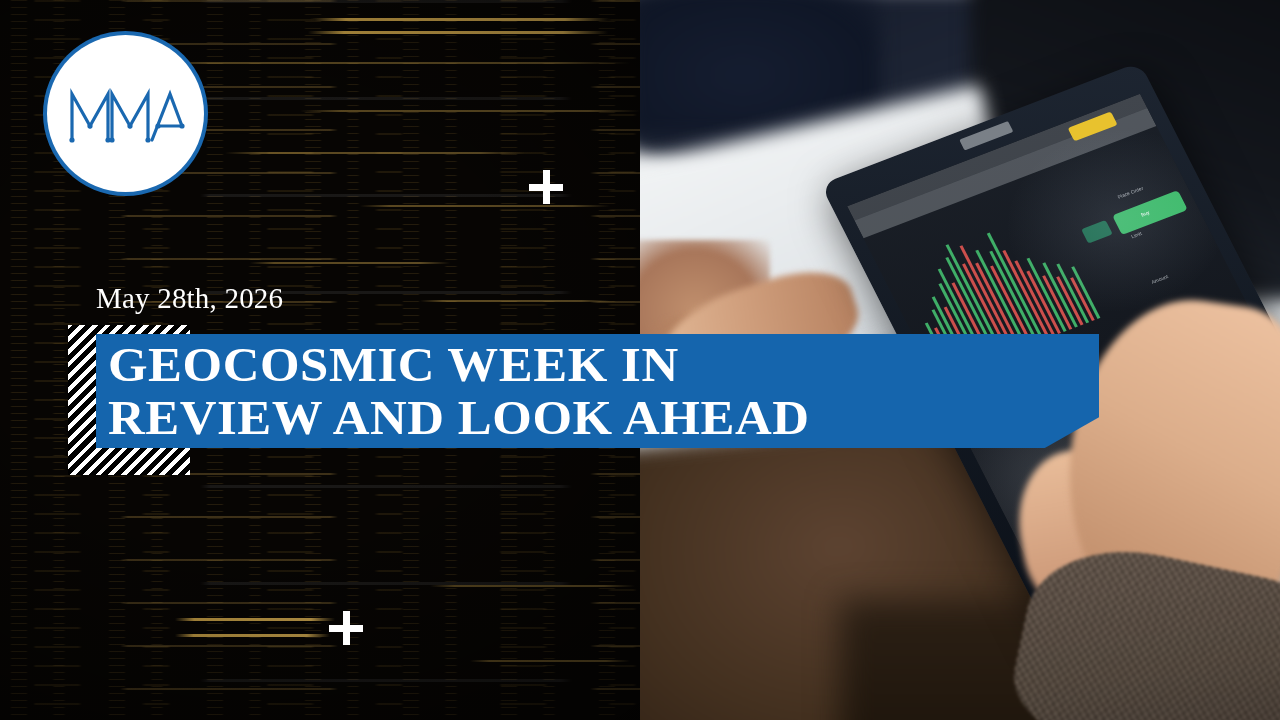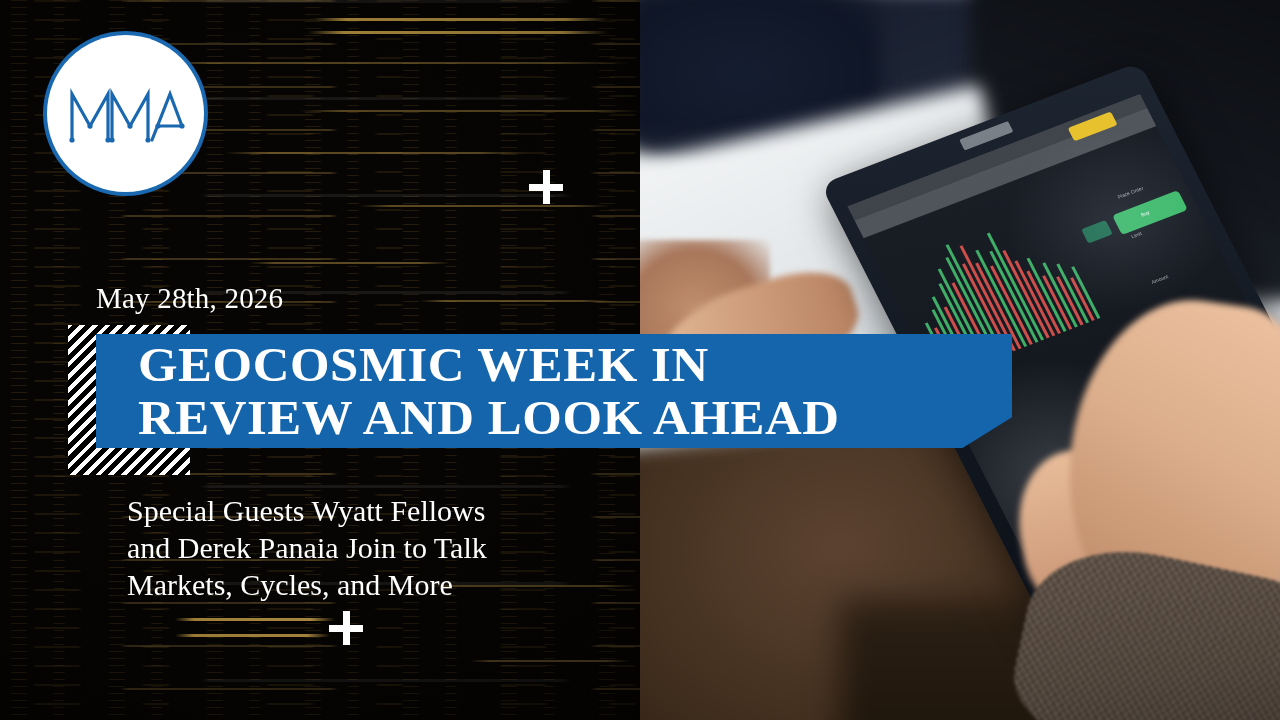--- a/index.html
+++ b/index.html
@@ -345,27 +345,27 @@
     width: 122px; height: 150px;
     background: repeating-linear-gradient(
       -45deg,
       #ffffff 0px, #ffffff 4px,
       #000000 4px, #000000 9px);
   }
 
   .title-banner {
     position: absolute;
     left: 96px; top: 334px;
-    width: 916px; height: 114px;
+    width: 1003px; height: 114px;
     background: #1565ad;
     clip-path: polygon(0 0, 100% 0, 100% 73%, 94.6% 100%, 0 100%);
     display: flex;
     flex-direction: column;
     justify-content: center;
-    padding-left: 42px;
+    padding-left: 12px;
     box-sizing: border-box;
   }
   .title-line {
     font-family: "Liberation Serif", serif;
     font-weight: 700;
     font-size: 48px;
     line-height: 53px;
     color: #ffffff;
     letter-spacing: .5px;
     transform: scaleX(1.06);
@@ -554,25 +554,20 @@
 
   <div class="date-text">May 28th, 2026</div>
 
   <div class="hatch-box"></div>
 
   <div class="title-banner">
     <div class="title-line">GEOCOSMIC WEEK IN</div>
     <div class="title-line">REVIEW AND LOOK AHEAD</div>
   </div>
 
-  <div class="subtitle">
-    <div>Special Guests Wyatt Fellows</div>
-    <div>and Derek Panaia Join to Talk</div>
-    <div>Markets, Cycles, and More</div>
-  </div>
 
   <div class="plus plus-1">
     <span class="plus-bar-h"></span>
       <span class="plus-bar-v"></span>
   </div>
   <div class="plus plus-2">
     <span class="plus-bar-h"></span>
       <span class="plus-bar-v"></span>
   </div>
 

